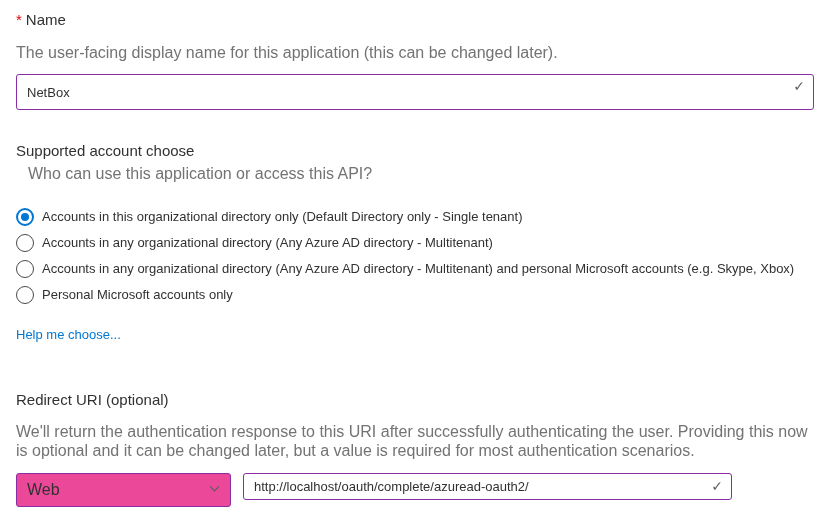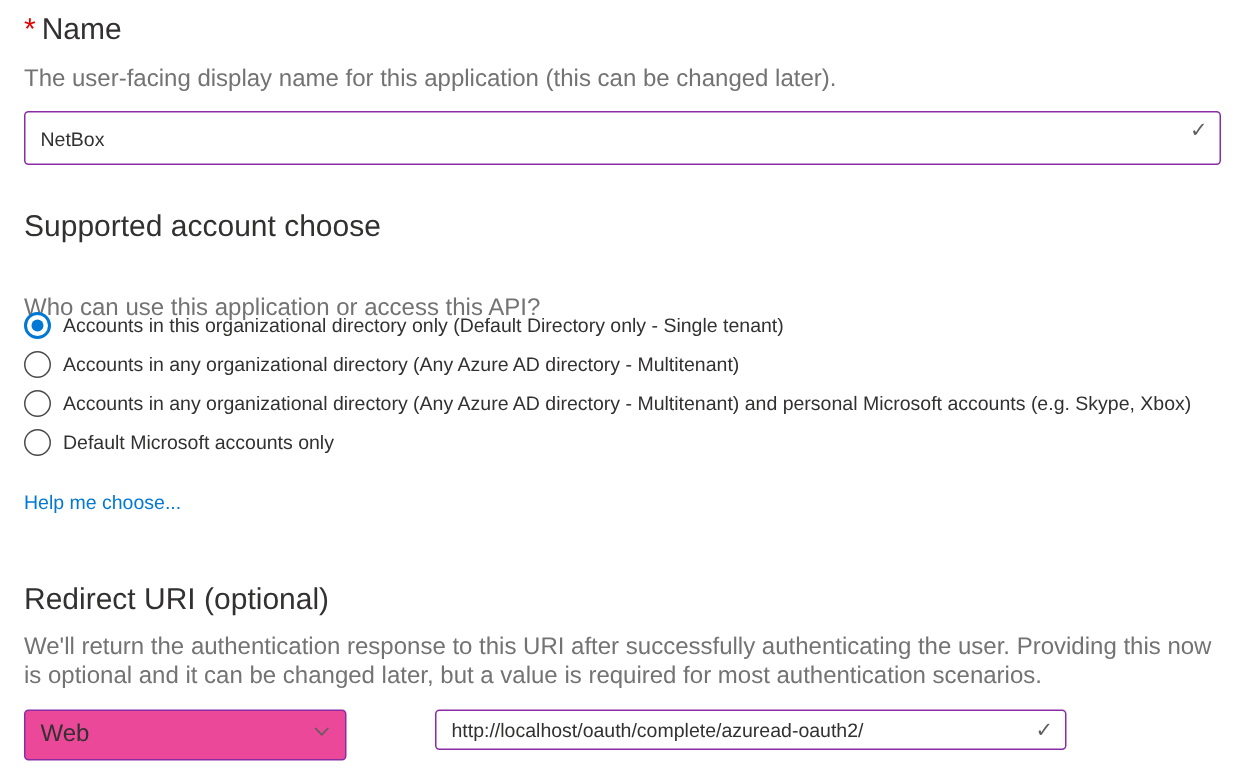--- a/index.html
+++ b/index.html
@@ -7,21 +7,21 @@
     width: 829px; height: 516px;
     background: #ffffff;
     font-family: "Liberation Sans", sans-serif;
     color: #323130;
     overflow: hidden;
     position: relative;
   }
   .abs { position: absolute; left: 16px; }
 
   .section-title {
-    font-size: 20px;
+    font-size: 15px;
     line-height: 20px;
     color: #323130;
     font-weight: 400;
   }
   .required-star { color: #e50000; margin-right: 4px; }
   .body-text { font-size: 16px; line-height: 19px; color: #737373; }
 
   .text-input-wrap { position: absolute; left: 16px; }
   .text-input {
     width: 100%; height: 36px;
@@ -98,53 +98,53 @@
 
 <div class="abs body-text" style="top:43px;">The user-facing display name for this application (this can be changed later).</div>
 
 <div class="text-input-wrap" style="top:74px; width:798px;">
   <input class="text-input" type="text" value="NetBox" style="">
   <span class="valid-check">✓</span>
 </div>
 
 <div class="abs section-title" style="top:141px;">Supported account choose</div>
 
-<div class="abs body-text" style="top:196px;">Who can use this application or access this API?</div>
+<div class="abs body-text" style="top:164px;margin-left:12px;">Who can use this application or access this API?</div>
 
 <div class="radio-row selected" style="top:206px;">
   <span class="radio-circle"></span>
   <span class="radio-label">Accounts in this organizational directory only (Default Directory only - Single tenant)</span>
 </div>
 
 <div class="radio-row" style="top:232px;">
   <span class="radio-circle"></span>
   <span class="radio-label">Accounts in any organizational directory (Any Azure AD directory - Multitenant)</span>
 </div>
 
 <div class="radio-row" style="top:258px;">
   <span class="radio-circle"></span>
   <span class="radio-label">Accounts in any organizational directory (Any Azure AD directory - Multitenant) and personal Microsoft accounts (e.g. Skype, Xbox)</span>
 </div>
 
 <div class="radio-row" style="top:284px;">
   <span class="radio-circle"></span>
-  <span class="radio-label">Default Microsoft accounts only</span>
+  <span class="radio-label">Personal Microsoft accounts only</span>
 </div>
 
 <a class="abs link" style="top:327px;">Help me choose...</a>
 
 <div class="abs section-title" style="top:390px;">Redirect URI (optional)</div>
 
 <div class="abs body-text" style="top:422px; width:796px;">We'll return the authentication response to this URI after successfully authenticating the user. Providing this now is optional and it can be changed later, but a value is required for most authentication scenarios.</div>
 
 <div class="dropdown" style="top:473px;">
   <span>Web</span>
   <span class="chev">
     <svg width="13" height="13" viewBox="0 0 12 12" fill="none">
       <polyline points="2,4 6,8.2 10,4" stroke="#5f5e5c" stroke-width="1.1" fill="none"></polyline>
     </svg>
   </span>
 </div>
 
-<div class="text-input-wrap" style="top:473px; left:243px; width:421px;margin-left:47px;">
+<div class="text-input-wrap" style="top:473px; left:243px; width:489px;">
   <input class="text-input" type="text" style="height: 27px;" value="http://localhost/oauth/complete/azuread-oauth2/">
   <span class="valid-check" style="top:5px;">✓</span>
 </div>
 
 </body></html>

